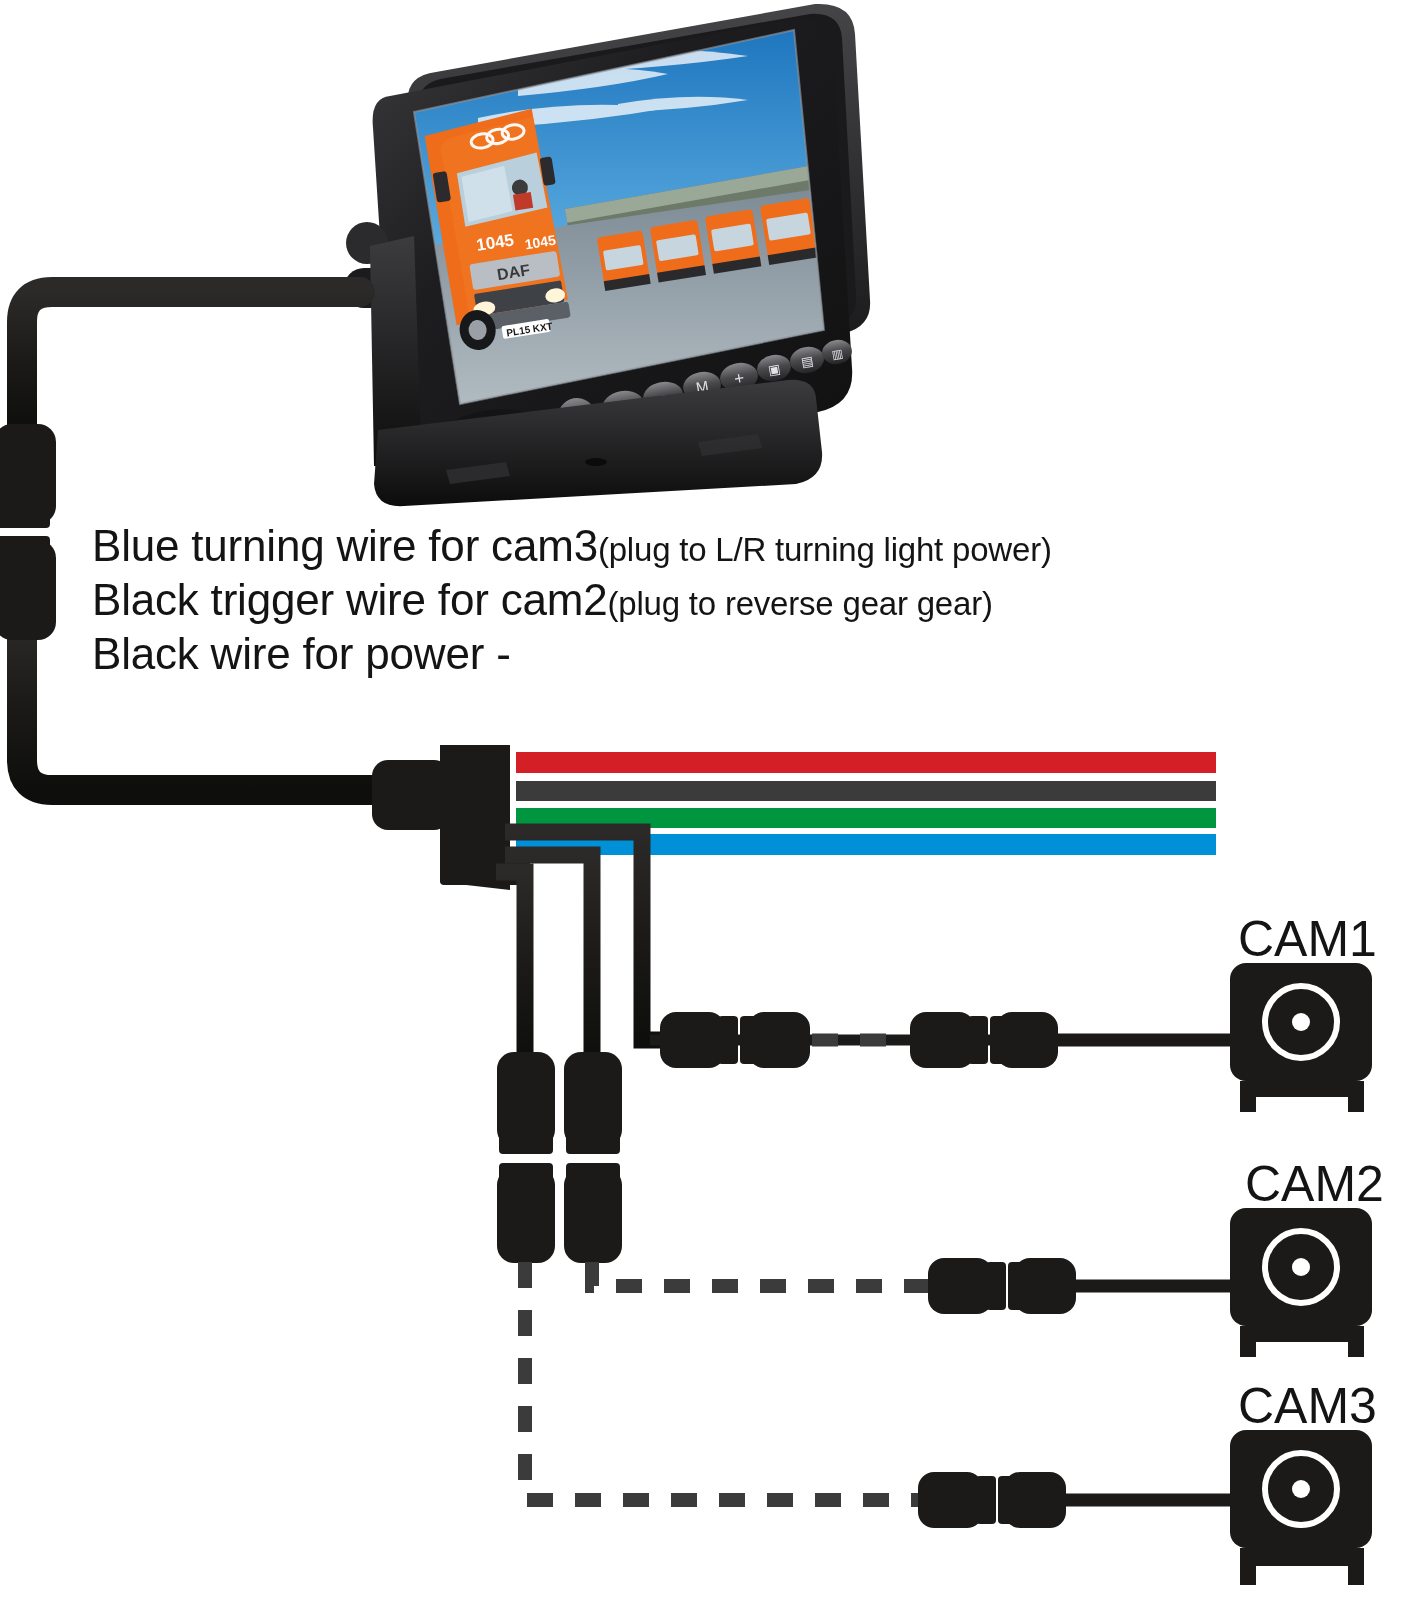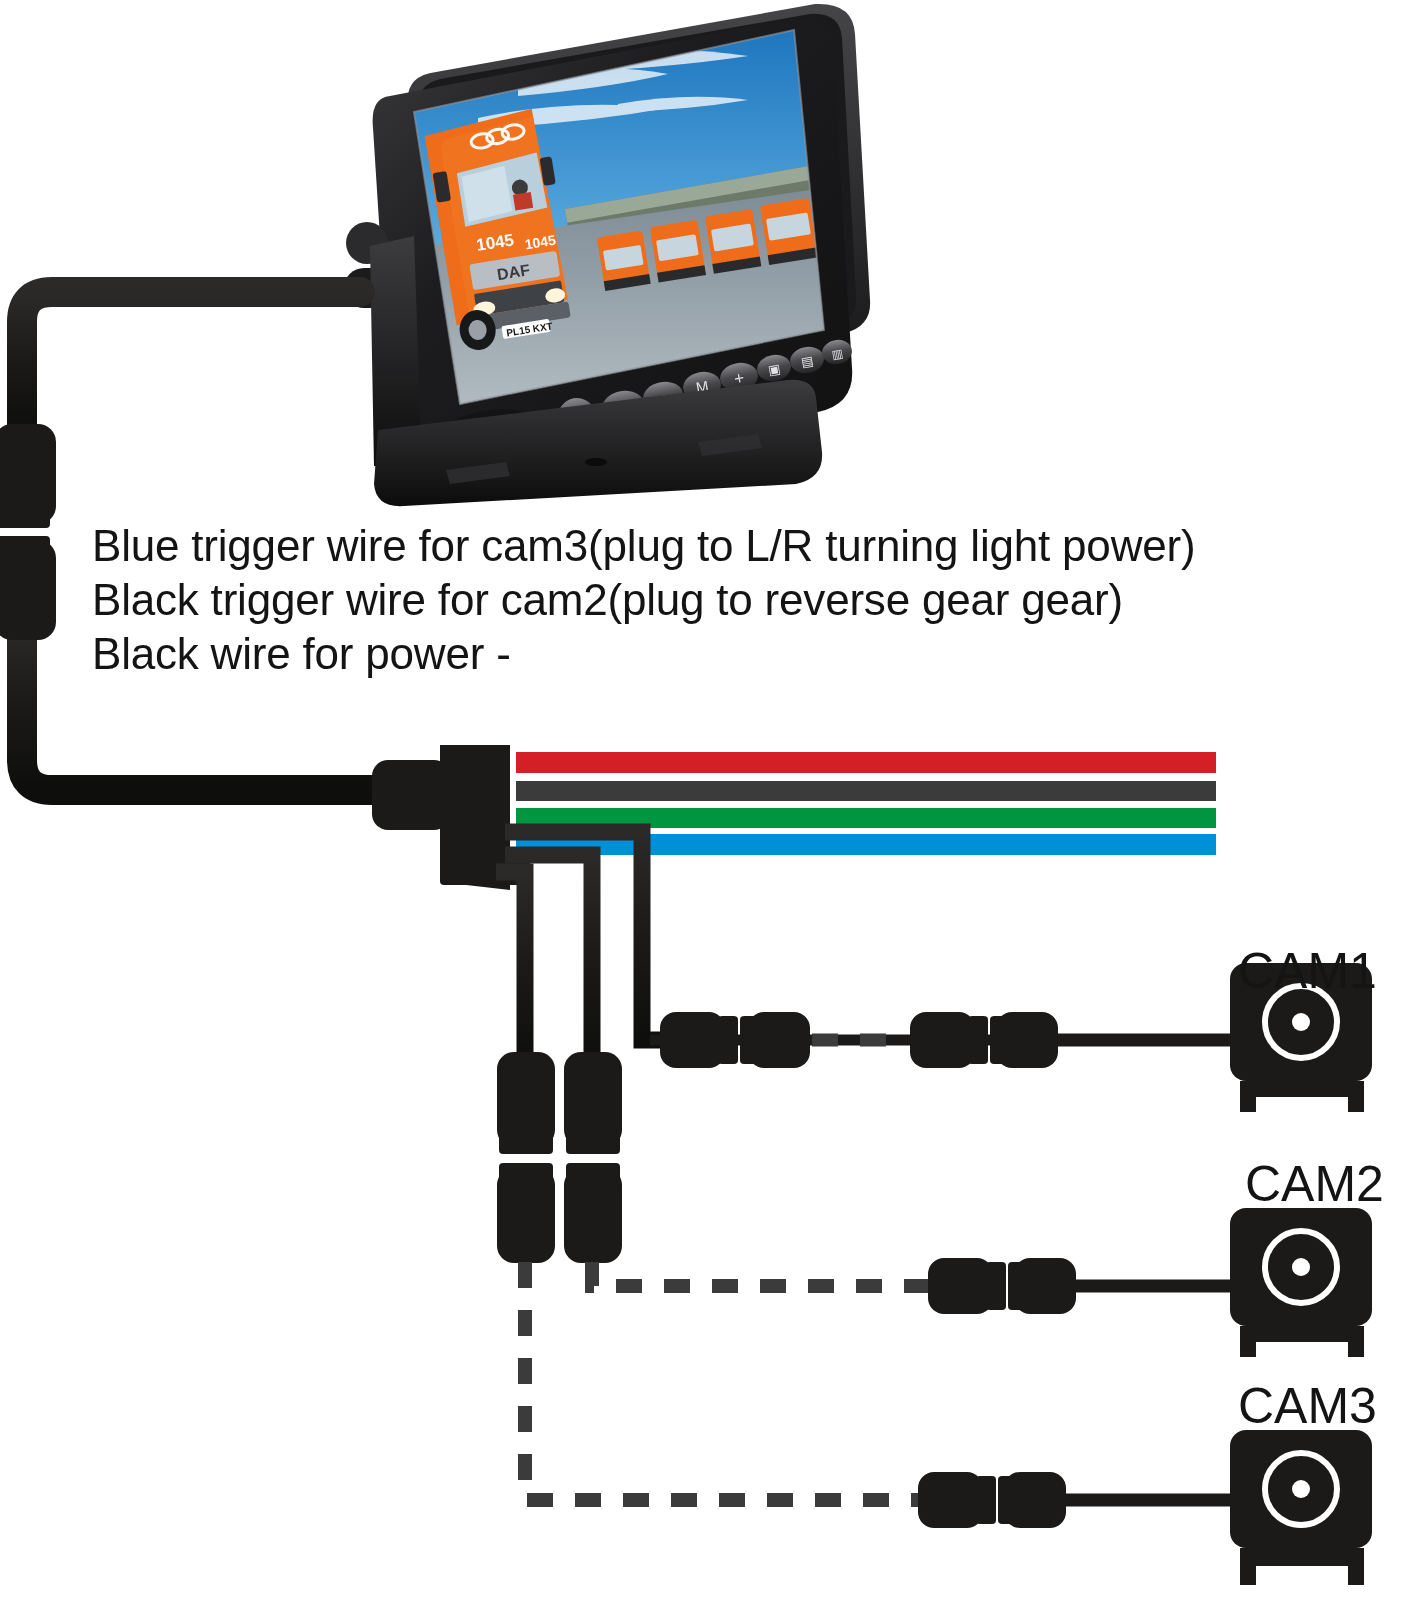--- a/index.html
+++ b/index.html
@@ -12,21 +12,21 @@
   .stage{position:absolute;left:0;top:0;width:1418px;height:1600px;}
   .svg-layer{position:absolute;left:0;top:0;width:1418px;height:1600px;}
 
   
   .legend{position:absolute;left:92px;top:524px;width:1270px;}
   .legend .line{
     color:#141414;white-space:nowrap;line-height:1.0;
     margin-bottom:10px;
   }
   .lead{font-size:44px;letter-spacing:-0.2px;}
-  .paren{font-size:44px;letter-spacing:-0.2px;}
+  .paren{font-size:33px;letter-spacing:-0.2px;}
 
   
   .camlabel{
     position:absolute;color:#141414;font-size:50px;
     letter-spacing:0px;line-height:1;white-space:nowrap;
   }
 
   
   .monitor{position:absolute;left:318px;top:0px;width:562px;height:512px;}
   .mon-inner{position:absolute;left:0;top:0;width:562px;height:512px;}
@@ -330,27 +330,27 @@
     <g>
       <rect x="1230" y="1430" width="142" height="118" rx="16" fill="#1b1a18"></rect>
       <circle cx="1301" cy="1489" r="36" fill="none" stroke="#ffffff" stroke-width="6"></circle>
       <circle cx="1301" cy="1489" r="9" fill="#ffffff"></circle>
       <path d="M1240,1548 L1240,1585 L1256,1585 L1256,1566 L1348,1566 L1348,1585 L1364,1585 L1364,1548 Z" fill="#1b1a18"></path>
     </g>
   </svg>
 
   <div class="legend">
     <div class="line">
-      <span class="lead">Blue trigger wire for cam3</span><span class="paren">(plug to L/R turning light power)</span>
+      <span class="lead">Blue turning wire for cam3</span><span class="paren">(plug to L/R turning light power)</span>
     </div>
     <div class="line">
       <span class="lead">Black trigger wire for cam2</span><span class="paren">(plug to reverse gear gear)</span>
     </div>
     <div class="line">
       <span class="lead">Black wire for power -</span>
     </div>
   </div>
 
-  <div class="camlabel" style="left:1238px;top:914px;margin-top:32px;">CAM1</div>
+  <div class="camlabel" style="left:1238px;top:914px;">CAM1</div>
   <div class="camlabel" style="left:1238px;top:1159px;margin-left:7px;">CAM2</div>
   <div class="camlabel" style="left:1238px;top:1381px;">CAM3</div>
 
 </div>
 
 </body></html>

